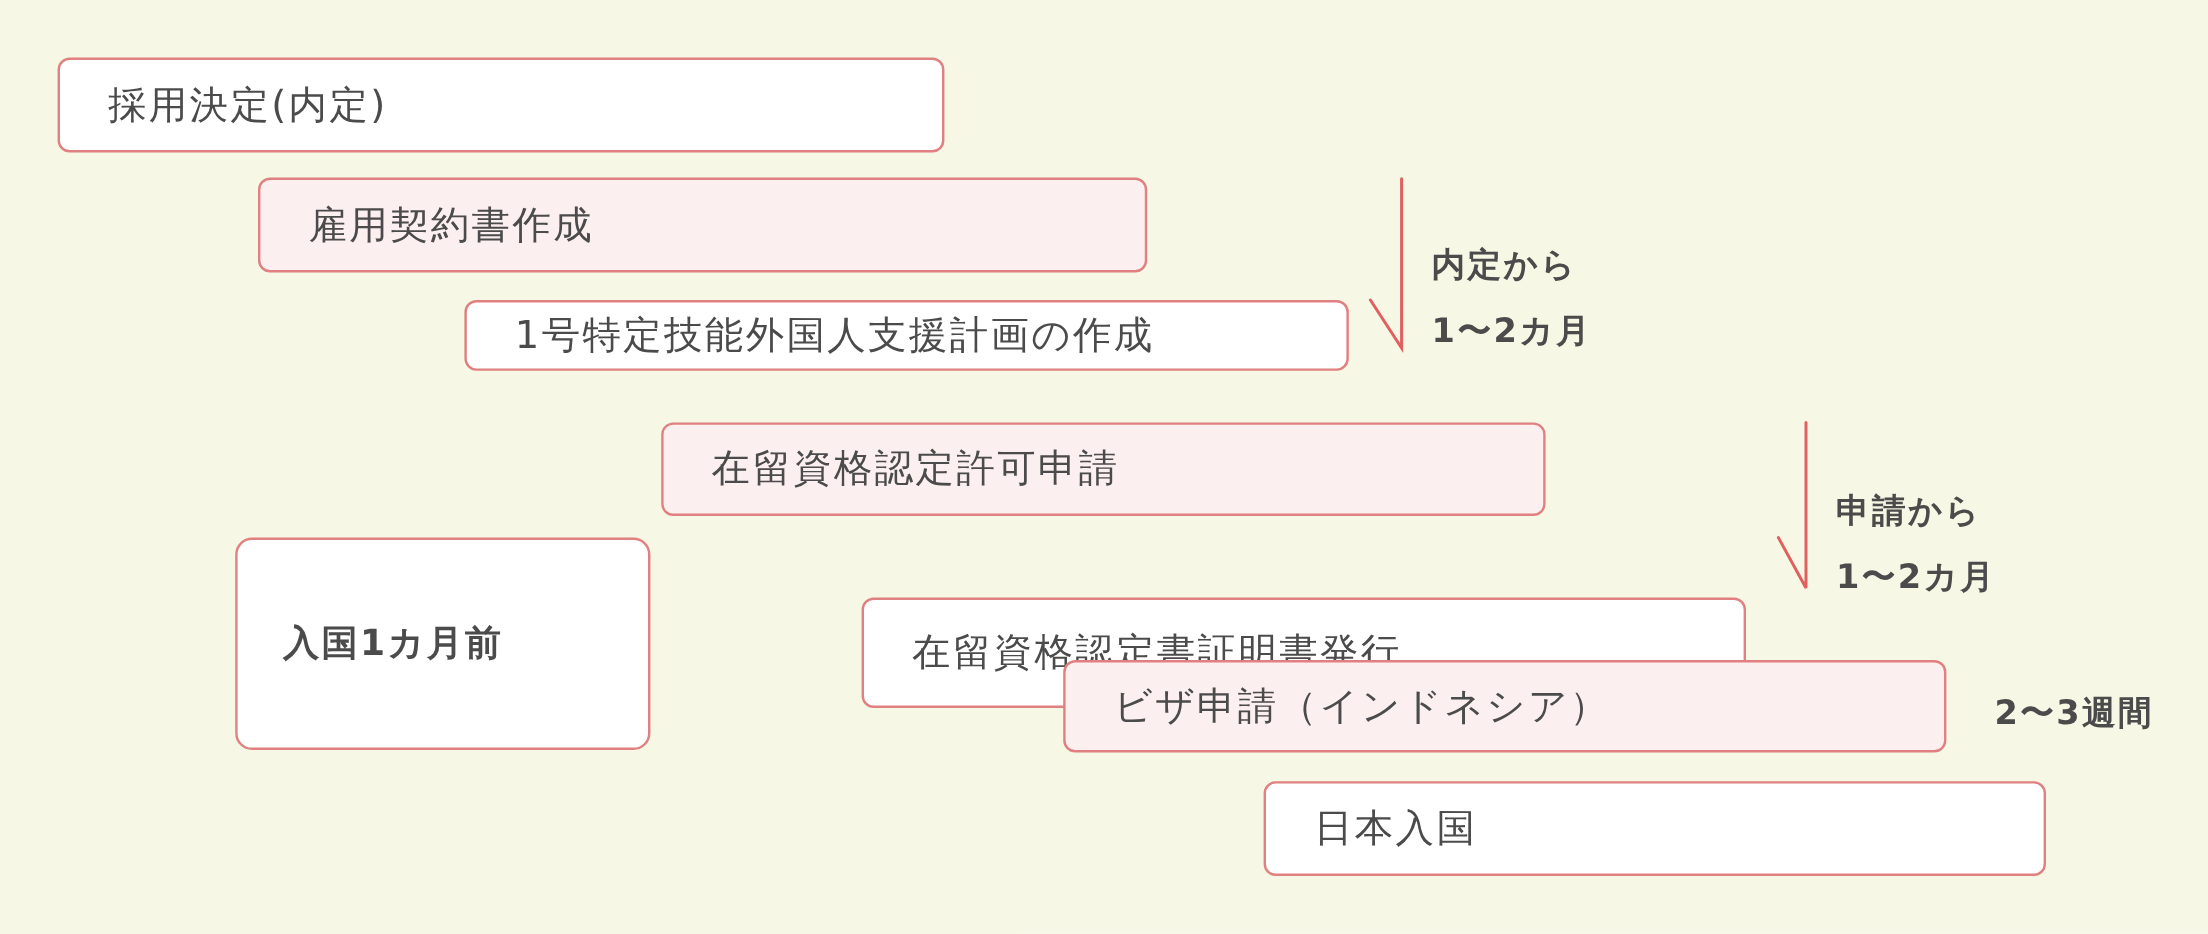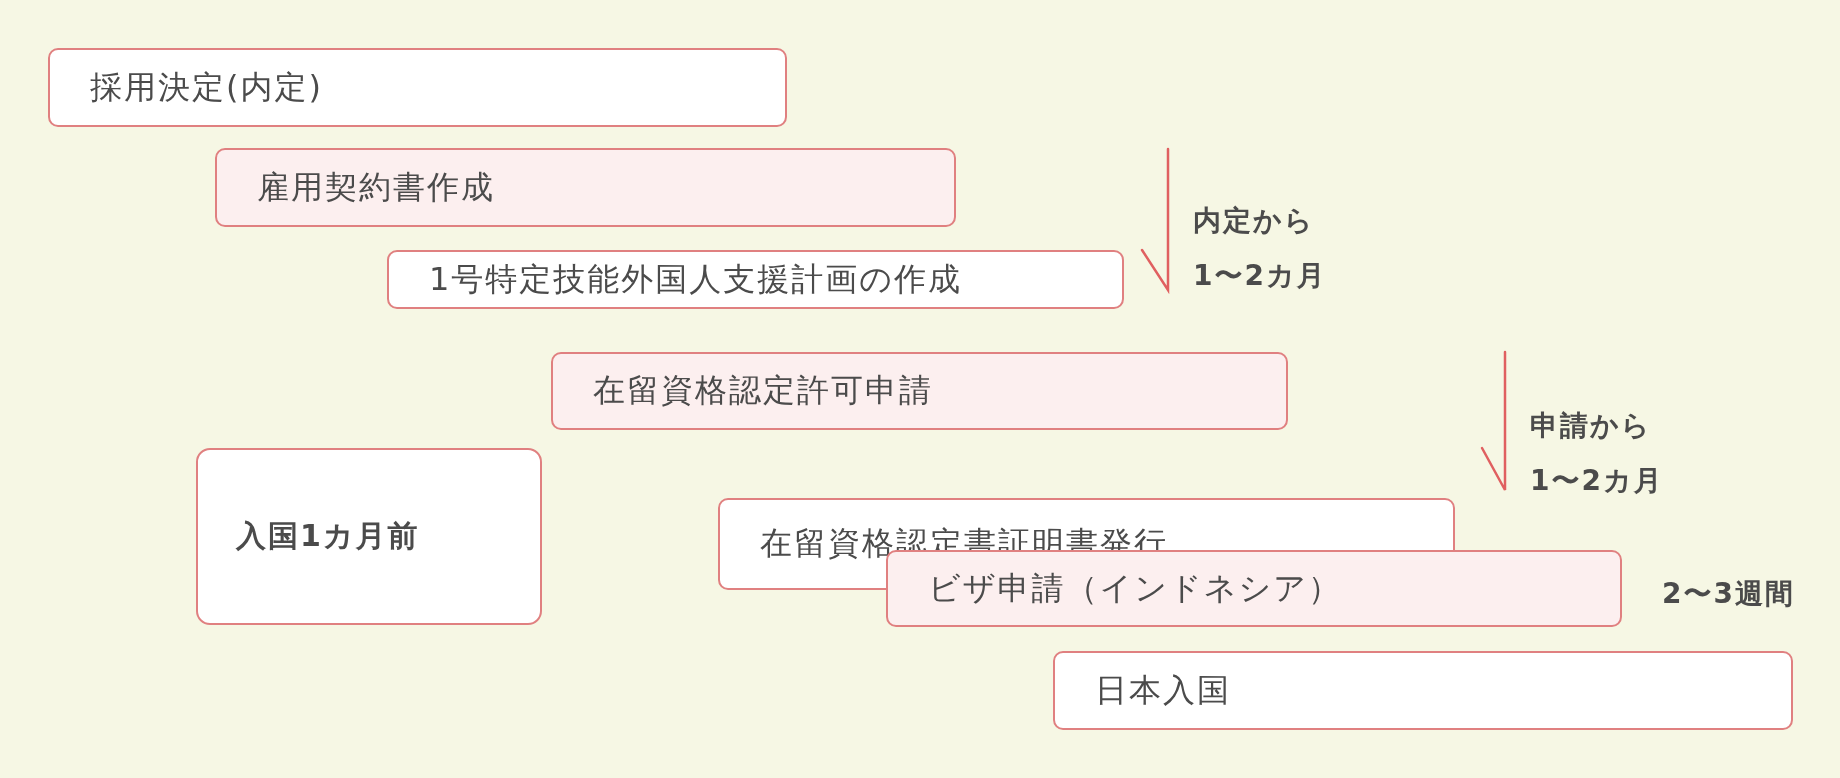--- a/index.html
+++ b/index.html
@@ -28,21 +28,21 @@
   }
   .fill-white { background: var(--white_fill, #ffffff); }
   .fill-pink  { background: var(--pink_fill, #fcefef); }
 
   #step1 { left: 48px;   top: 48px;  width: 739px; height: 79px; }
   #step2 { left: 215px;  top: 148px; width: 741px; height: 79px; text-align: center; }
   #step3 { left: 387px;  top: 250px; width: 737px; height: 59px; }
   #step4 { left: 551px;  top: 352px; width: 737px; height: 78px; text-align: right; }
   #step5 { left: 718px;  top: 450px; width: 737px; height: 92px; margin-top: 48px; }
   #step6 { left: 886px;  top: 550px; width: 736px; height: 77px; text-align: center; }
-  #step7 { left: 1053px; top: 651px; width: 740px; height: 79px; }
+  #step7 { left: 1053px; top: 651px; width: 652px; height: 79px; }
 
   #side-note {
     position: absolute;
     left: 196px; top: 448px; width: 346px; height: 177px;
     box-sizing: border-box;
     border: 2px solid var(--box_border, #e08080);
     border-radius: 14px;
     background: var(--white_fill, #ffffff);
     display: flex;
     flex-direction: column;

